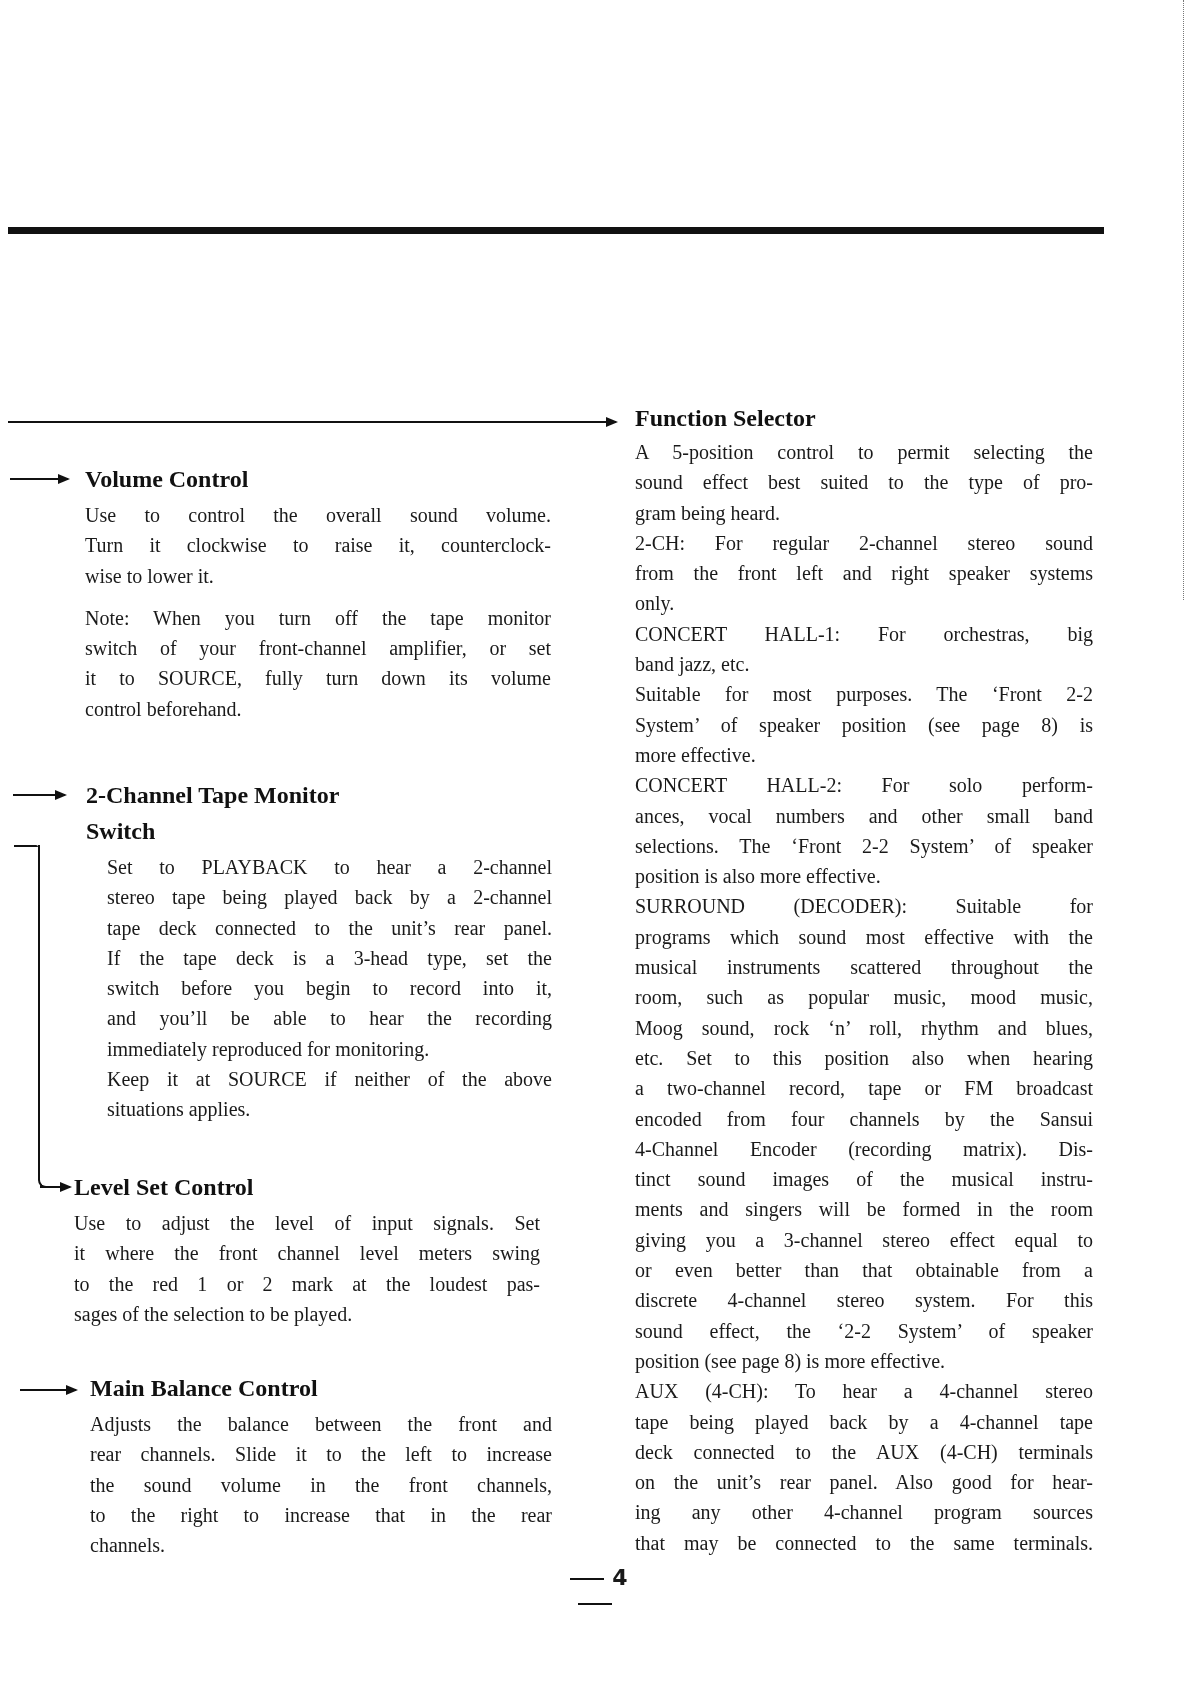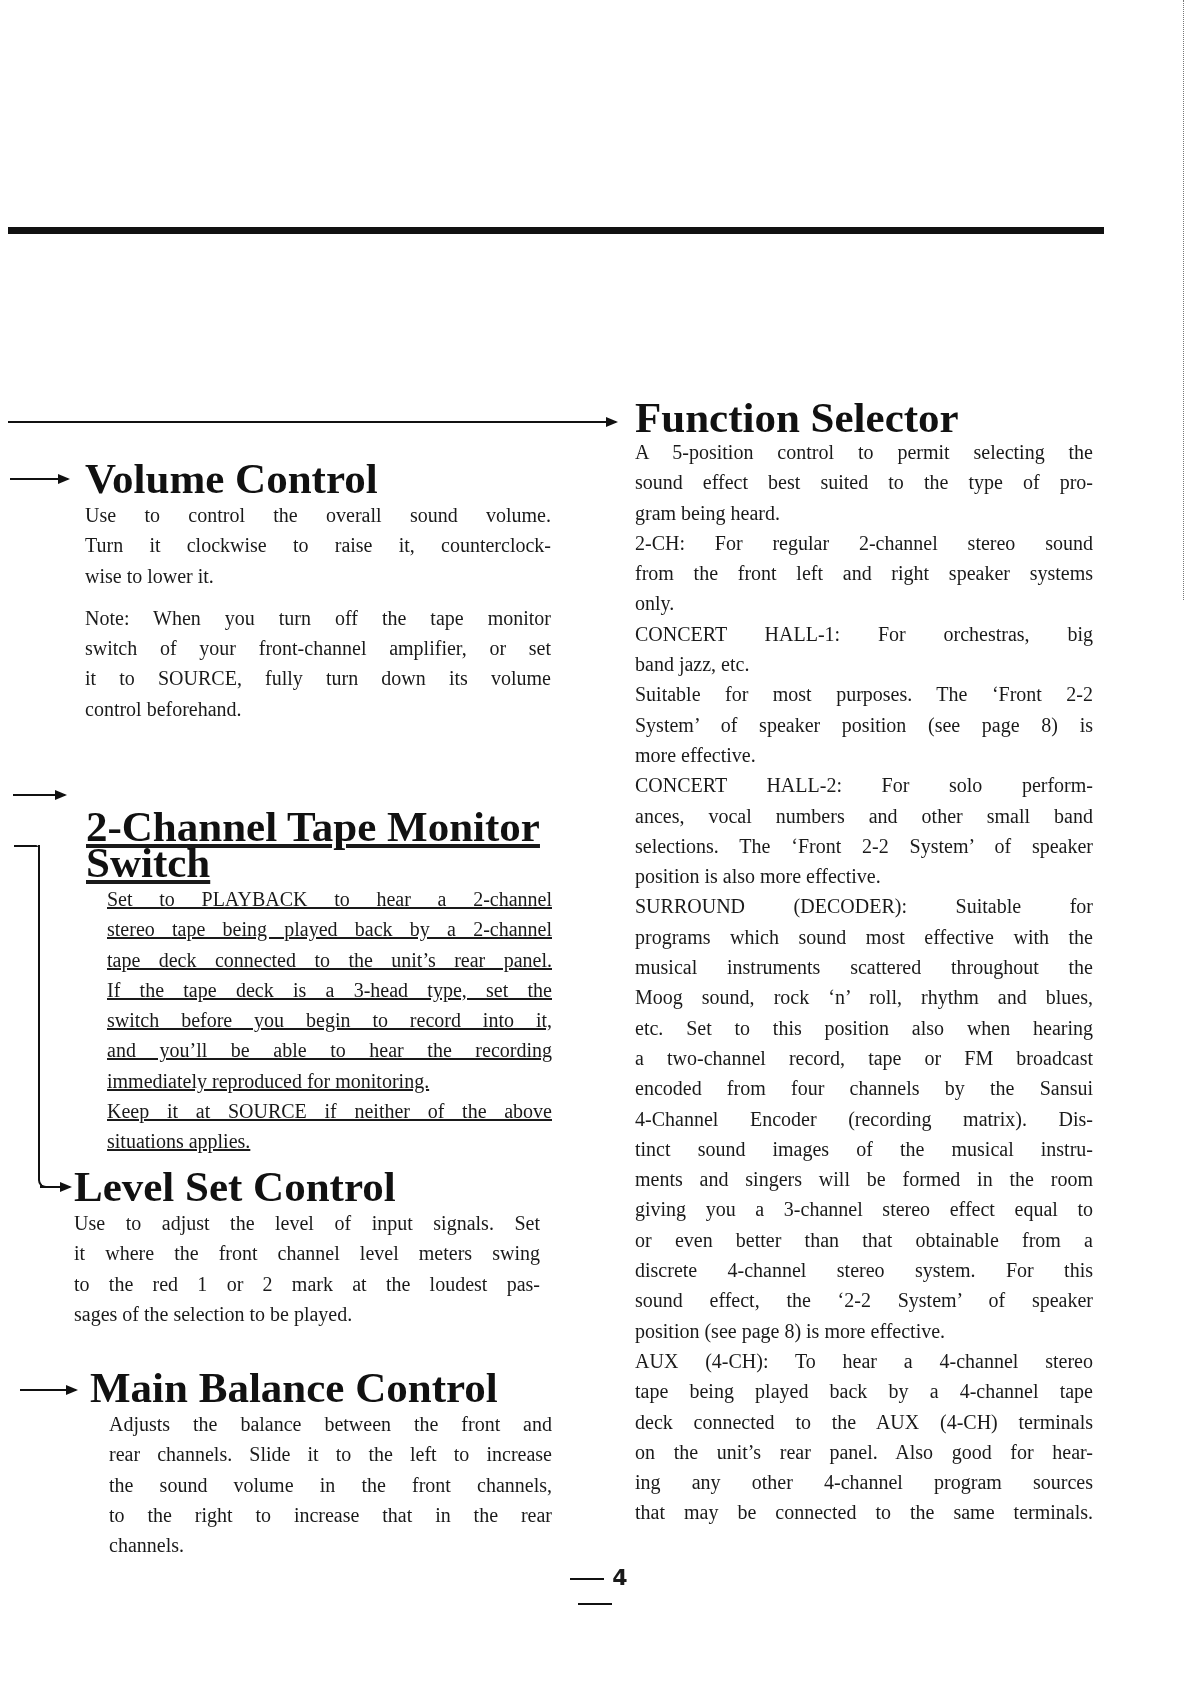--- a/index.html
+++ b/index.html
@@ -2,21 +2,21 @@
 <html><head>
 <meta charset="utf-8">
 <style>
   html, body { margin:0; padding:0; background:#ffffff; }
   body { width:1191px; height:1683px; position:relative; overflow:hidden;
          font-family:"Liberation Serif","DejaVu Serif",serif; color:#1a1a1a; }
   .top-rule { position:absolute; left:8px; top:227px; width:1096px; height:7px; background:#111; }
   .edge-line { position:absolute; left:1183px; top:0; width:1px; height:600px;
                border-left:1px dotted #777; }
   .col { position:absolute; }
-  h2 { margin:0; font-weight:bold; font-size:43px; line-height:34px; color:#111; }
+  h2 { margin:0; font-weight:bold; font-size:24px; line-height:34px; color:#111; }
   .para { font-size:20px; line-height:30.3px; text-align:justify; margin:0; }
   .para .line { display:block; text-align:justify; text-align-last:justify; height:30.3px; white-space:nowrap; }
   .para .line.last { text-align-last:left; }
   .lbl { font-weight:normal; }
   .arrow { position:absolute; height:2px; background:#111; }
   .arrow::after { content:""; position:absolute; right:-2px; top:-4px;
                   border-left:12px solid #111; border-top:5px solid transparent; border-bottom:5px solid transparent; }
   .bracket { position:absolute; left:36px; top:845px; width:8px; height:327px;
              border-top:2px solid #111; border-right:2px solid #111; border-top-right-radius:6px; }
   .page-num { position:absolute; left:540px; top:1565px; width:110px; text-align:center;
@@ -47,21 +47,21 @@
     <span class="line last">wise to lower it.</span>
   </div>
   <div class="para" style="margin-top:12px;">
     <span class="line"><span class="lbl">Note:</span><span> When you turn off the tape monitor</span></span>
     <span class="line">switch of your front-channel amplifier, or set</span>
     <span class="line">it to SOURCE, fully turn down its volume</span>
     <span class="line last">control beforehand.</span>
   </div>
 </div>
 
-<div class="col" style="left:86px; top:810px; width:466px;text-decoration:underline;">
+<div class="col" style="left:86px; top:778px; width:466px;">
   <h2>2-Channel Tape Monitor</h2>
   <h2 style="margin-top:2px;">Switch</h2>
   <div class="para" style="margin-top:4px;margin-left:21px;">
     <span class="line">Set to PLAYBACK to hear a 2-channel</span>
     <span class="line">stereo tape being played back by a 2-channel</span>
     <span class="line">tape deck connected to the unit’s rear panel.</span>
     <span class="line">If the tape deck is a 3-head type, set the</span>
     <span class="line">switch before you begin to record into it,</span>
     <span class="line">and you’ll be able to hear the recording</span>
     <span class="line last">immediately reproduced for monitoring.</span>
@@ -75,21 +75,21 @@
   <div class="para" style="margin-top:4px;">
     <span class="line">Use to adjust the level of input signals.  Set</span>
     <span class="line">it where the front channel level meters swing</span>
     <span class="line">to the red 1 or 2 mark at the loudest pas-</span>
     <span class="line last">sages of the selection to be played.</span>
   </div>
 </div>
 
 <div class="col" style="left:90px; top:1371px; width:462px;">
   <h2>Main Balance Control</h2>
-  <div class="para" style="margin-top:4px;margin-left:19px;">
+  <div class="para" style="margin-top:4px;">
     <span class="line">Adjusts the balance between the front and</span>
     <span class="line">rear channels.  Slide it to the left to increase</span>
     <span class="line">the sound volume in the front channels,</span>
     <span class="line">to the right to increase that in the rear</span>
     <span class="line last">channels.</span>
   </div>
 </div>
 
 <div class="col" style="left:635px; top:401px; width:458px;">
   <h2>Function Selector</h2>
@@ -117,20 +117,21 @@
     <span class="line"><span class="lbl">CONCERT HALL-2:</span><span> For solo perform-</span></span>
     <span class="line">ances, vocal numbers and other small band</span>
     <span class="line">selections. The ‘Front 2-2 System’ of speaker</span>
     <span class="line last">position is also more effective.</span>
   </div>
 
   <div class="para">
     <span class="line"><span class="lbl">SURROUND (DECODER):</span><span> Suitable for</span></span>
     <span class="line">programs which sound most effective with the</span>
     <span class="line">musical instruments scattered throughout the</span>
+    <span class="line">room, such as popular music, mood music,</span>
     <span class="line">Moog sound, rock ‘n’ roll, rhythm and blues,</span>
     <span class="line">etc.  Set to this position also when hearing</span>
     <span class="line">a two-channel record, tape or FM broadcast</span>
     <span class="line">encoded from four channels by the Sansui</span>
     <span class="line">4-Channel Encoder (recording matrix).  Dis-</span>
     <span class="line">tinct sound images of the musical instru-</span>
     <span class="line">ments and singers will be formed in the room</span>
     <span class="line">giving you a 3-channel stereo effect equal to</span>
     <span class="line">or even better than that obtainable from a</span>
     <span class="line">discrete 4-channel stereo system.  For this</span>

